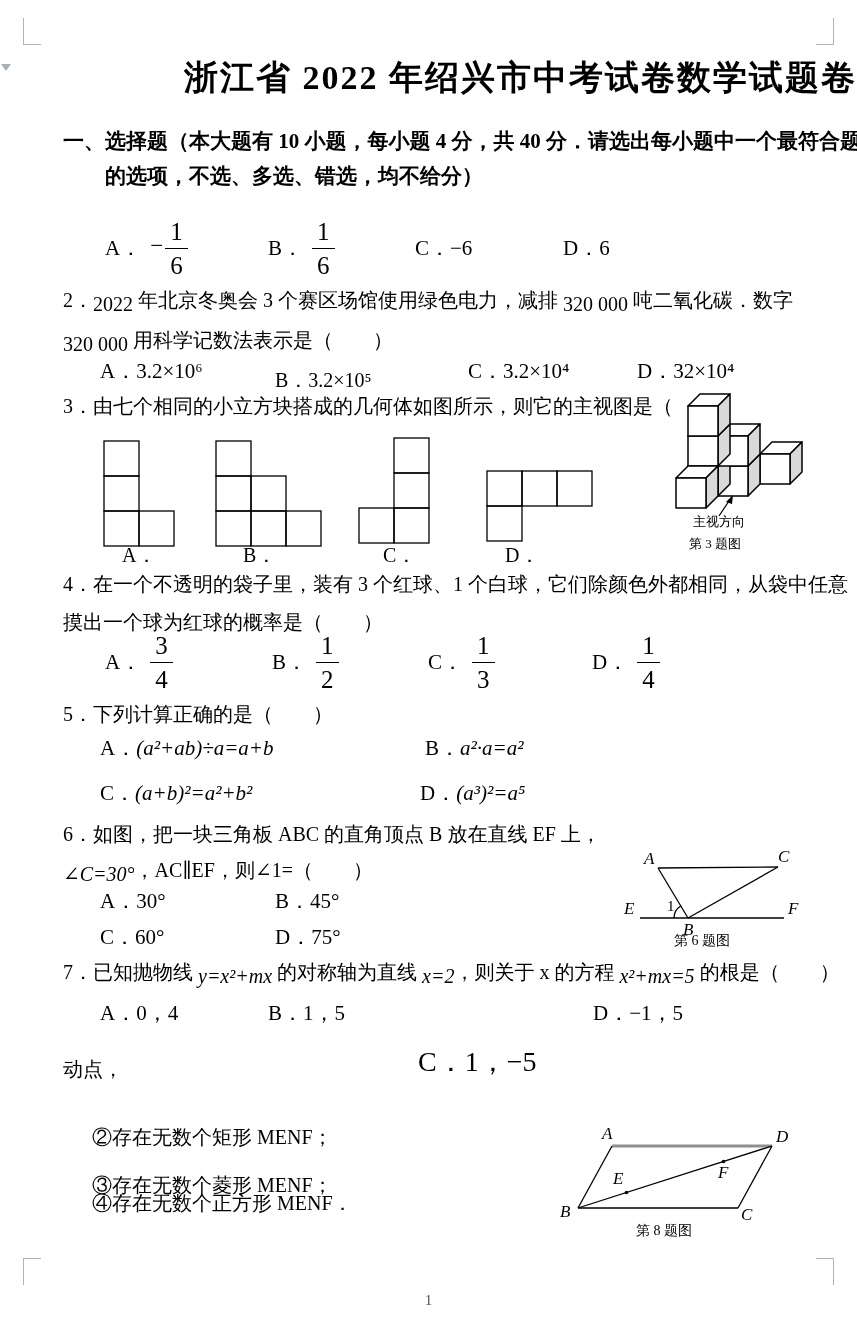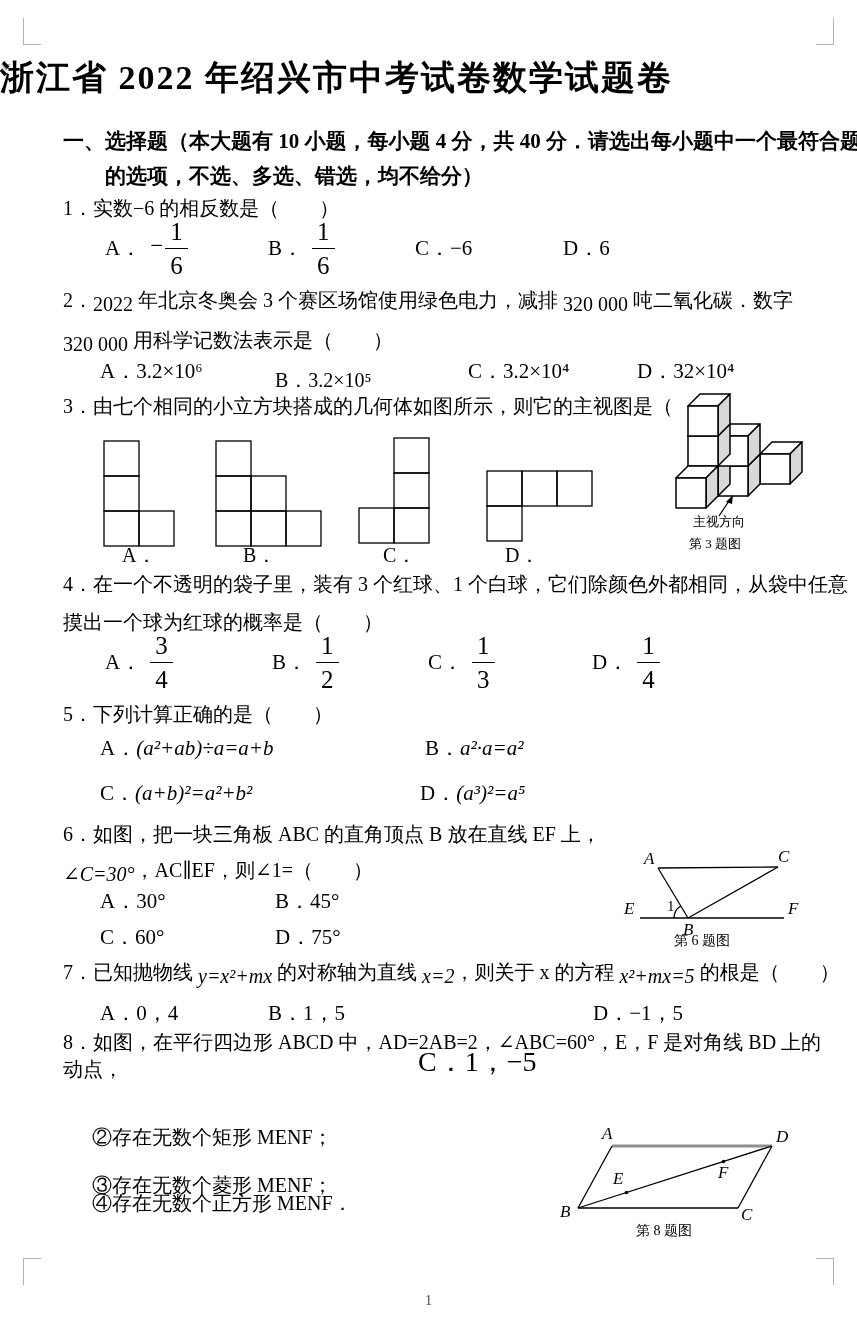--- a/index.html
+++ b/index.html
@@ -1,20 +1,20 @@
 <!DOCTYPE html>
 <html><head>
 <meta charset="utf-8">
 <style>
   html,body{margin:0;padding:0;background:#ffffff;}
   .page{position:relative;width:857px;height:1331px;background:#fff;overflow:hidden;
         font-family:"Liberation Serif","DejaVu Serif",serif;color:#000;}
   .t{position:absolute;white-space:nowrap;font-size:20px;line-height:1.25;}
   .bold{font-weight:bold;}
-  .title{position:absolute;left:0;right:0;text-align:left;font-size:34px;font-weight:bold;letter-spacing:2px;}
+  .title{position:absolute;left:0;right:0;text-align:right;font-size:34px;font-weight:bold;letter-spacing:2px;}
   .low{position:relative;top:4px;}
   .mi{font-style:italic;}
   .opt-label{font-size:21px;}
   .fopt{position:absolute;display:flex;align-items:center;gap:9px;height:64px;font-size:21px;}
   .frac{display:inline-block;text-align:center;font-size:25px;line-height:1;vertical-align:middle;}
   .frac .num{display:block;padding:0 5px 4px 5px;}
   .frac .den{display:block;border-top:1.4px solid #000;padding:4px 5px 0 5px;}
   .fsign{font-size:23px;margin-right:2px;}
   .cm{position:absolute;width:17px;height:26px;}
   .cm.tl{border-left:1px solid #b3b3b3;border-bottom:1px solid #b3b3b3;}
@@ -40,21 +40,20 @@
   <div class="cm tr" style="left:816px;top:18px;"></div>
   <div class="cm bl" style="left:23px;top:1258px;"></div>
   <div class="cm br" style="left:816px;top:1258px;"></div>
   <div class="tri" style="left:1px;top:64px;"></div>
 
   <div class="title" style="top:55px;">浙江省 2022 年绍兴市中考试卷数学试题卷</div>
 
   <div class="t bold" style="left:63px;top:128px;font-size:21px;">一、选择题（本大题有 10 小题，每小题 4 分，共 40 分．请选出每小题中一个最符合题意</div>
   <div class="t bold" style="left:105px;top:163px;font-size:21px;">的选项，不选、多选、错选，均不给分）</div>
 
-  <div class="t" style="left:63px;top:196px;">1．实数−6 的相反数是（　　）</div>
   <div class="fopt" style="left:105px;top:216px;">
     <span class="opt-label">A．</span>
     <span><span class="fsign">−</span><span class="frac"><span class="num">1</span><span class="den">6</span></span></span>
   </div>
   <div class="fopt" style="left:268px;top:216px;">
     <span class="opt-label">B．</span>
     <span class="frac">
         <span class="num">1</span>
         <span class="den">6</span>
       </span>
@@ -222,21 +221,20 @@
     <text class="vlabel" style="font-style:normal;font-size:15px;" x="55" y="63">1</text>
     <text class="zh" style="font-size:14px;" x="62" y="97">第 6 题图</text>
   </svg>
 
   <div class="t" style="left:63px;top:960px;"><span>7．已知抛物线 </span><span class="low mi">y=x²+mx</span><span> 的对称轴为直线 </span><span class="low mi">x=2</span><span>，则关于 x 的方程 </span><span class="low mi">x²+mx=5</span><span> 的根是（　　）</span></div>
   <div class="t" style="left:100px;top:1000px;font-size:21px;">A．0，4</div>
   <div class="t" style="left:268px;top:1000px;font-size:21px;">B．1，5</div>
   <div class="t" style="left:418px;top:1044px;font-size:28px;">C．1，−5</div>
   <div class="t" style="left:593px;top:1000px;font-size:21px;">D．−1，5</div>
 
-  <div class="t" style="left:63px;top:1030px;">8．如图，在平行四边形 ABCD 中，AD=2AB=2，∠ABC=60°，E，F 是对角线 BD 上的</div>
   <div class="t" style="left:63px;top:1057px;">动点，</div>
   <div class="t" style="left:92px;top:1125px;">②存在无数个矩形 MENF；</div>
   <div class="t" style="left:92px;top:1157px;margin-top:16px;">③存在无数个菱形 MENF；</div>
   <div class="t" style="left:92px;top:1191px;">④存在无数个正方形 MENF．</div>
 
   <svg class="fig" style="left:550px;top:1122px;" width="262" height="118">
     <g>
       <line x1="62" y1="24" x2="222" y2="24" stroke="#8f8f8f" stroke-width="3"></line>
       <line class="ln" x1="62" y1="24" x2="28" y2="86"></line>
       <line class="ln" x1="28" y1="86" x2="188" y2="86"></line>

